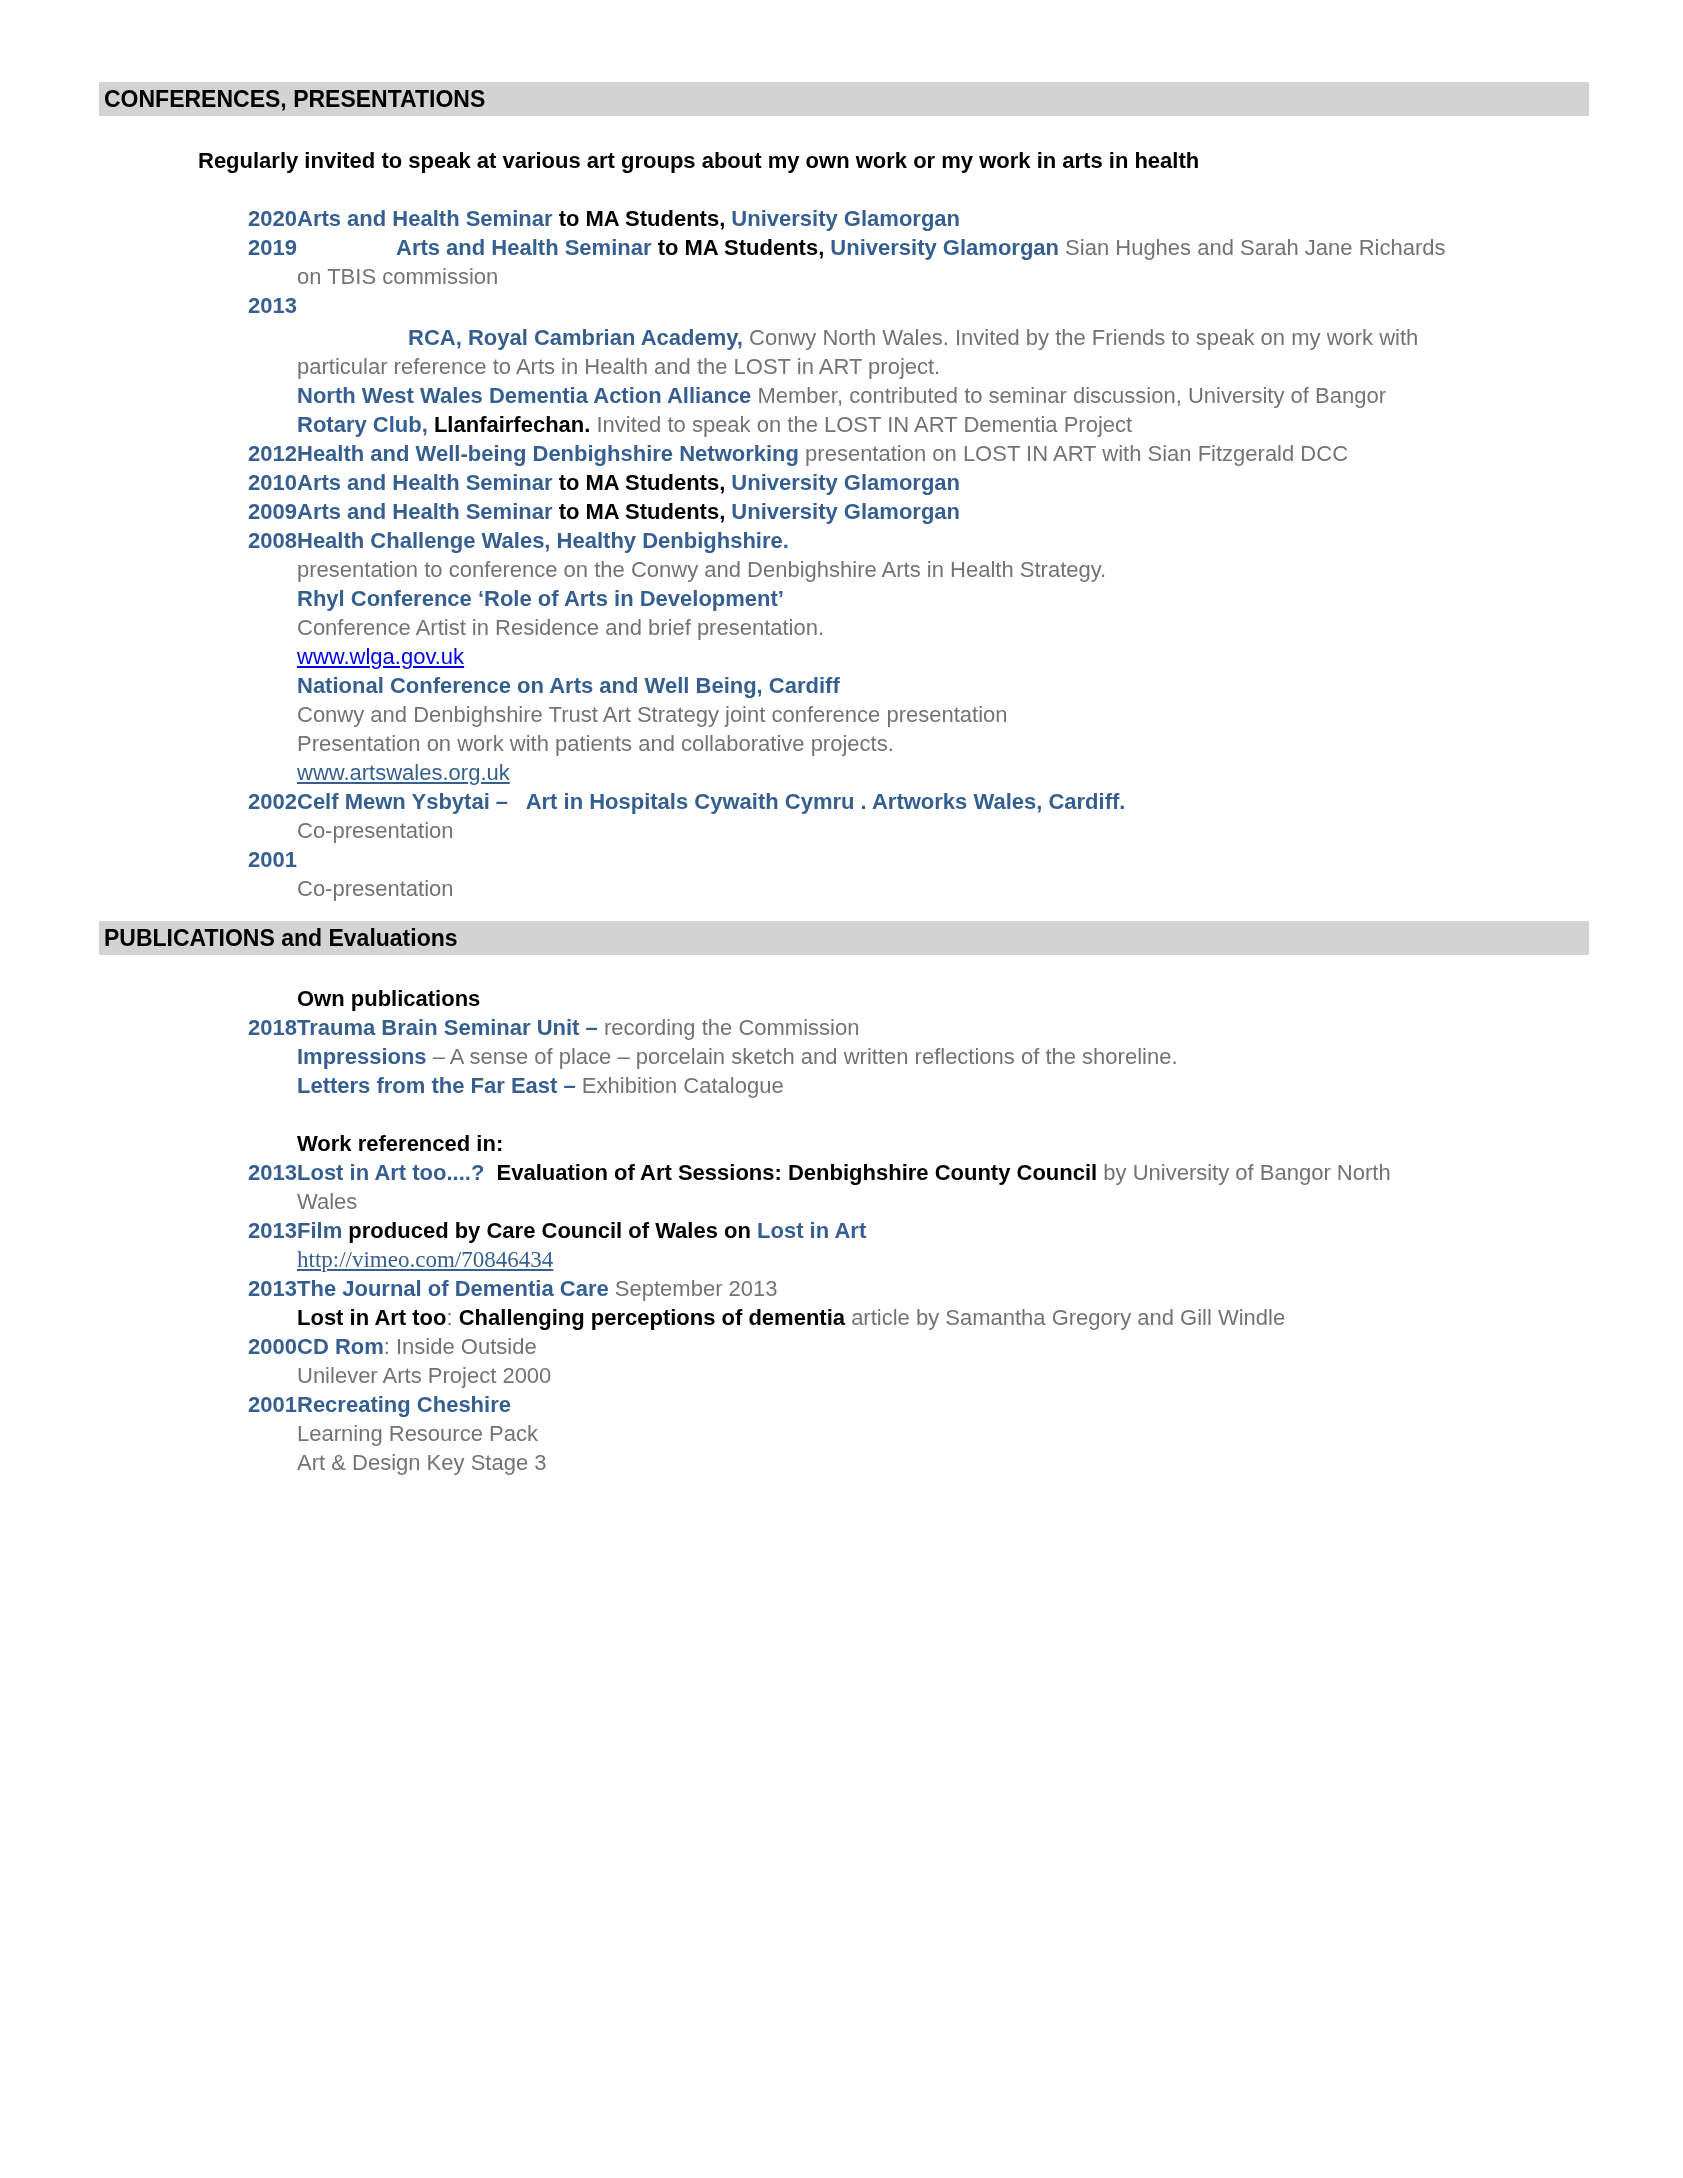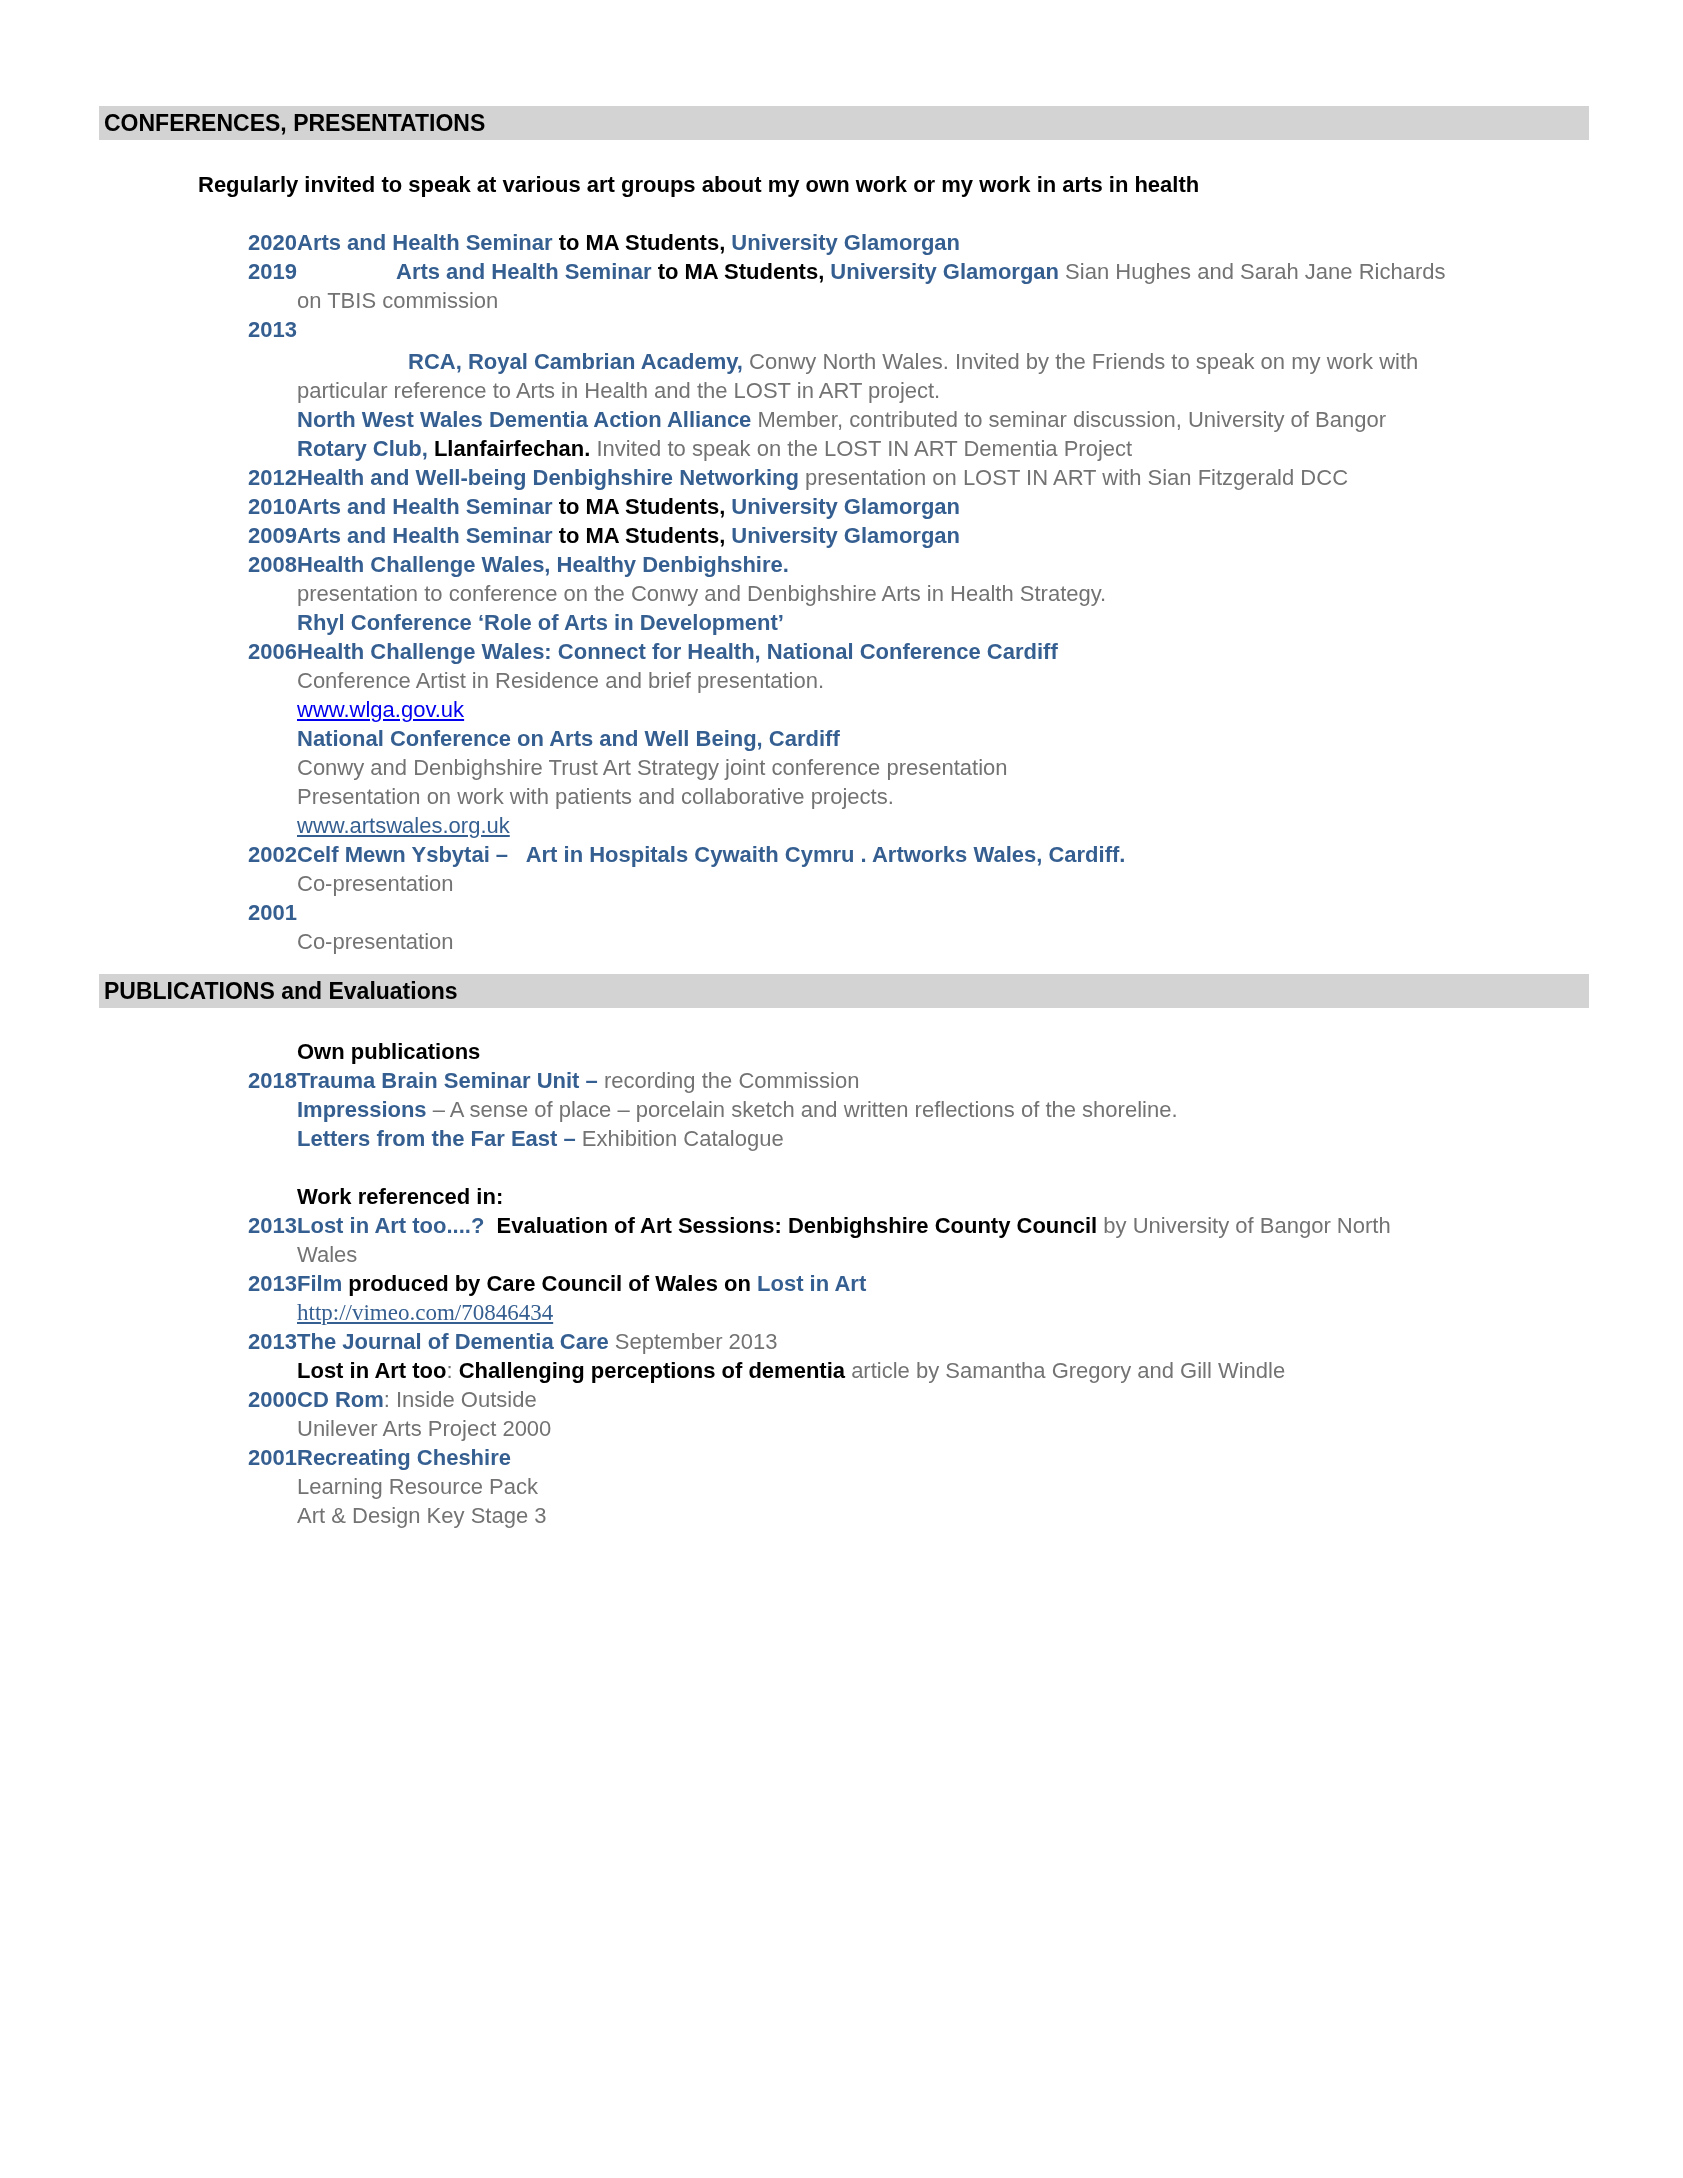--- a/index.html
+++ b/index.html
@@ -1,19 +1,19 @@
 <!DOCTYPE html>
 <html><head>
 <meta charset="utf-8">
 <style>
   html,body { margin:0; padding:0; background:#ffffff; }
   .page {
     position:relative; box-sizing:border-box;
     width:1683px; height:2178px;
-    padding:106px 94px 0 99px;
+    padding:82px 94px 0 99px;
     background:#ffffff;
     font-family:"Liberation Sans","DejaVu Sans",sans-serif;
     font-size:22px; line-height:29px; color:#000;
   }
   .section-bar {
     background:#d3d3d3; height:34px; line-height:34px;
     font-size:23px; padding-left:5px; white-space:nowrap; overflow:hidden;
   }
   .section-bar .bar-bold { font-weight:bold; color:#000; }
   .section-bar .bar-rest { font-weight:bold; color:#000; }
@@ -92,24 +92,20 @@
       </div>
       <div class="row">
         <div class="year-cell"></div>
         <div class="content-cell"><span class="seg-plain">presentation to conference on the Conwy and Denbighshire Arts in Health Strategy.</span></div>
       </div>
       <div class="row">
         <div class="year-cell"></div>
         <div class="content-cell"><span class="seg-accent">Rhyl Conference ‘Role of Arts in Development’</span></div>
       </div>
       <div class="row">
-        <div class="year-cell">2006</div>
-        <div class="content-cell"><span class="seg-accent">Health Challenge Wales: Connect for Health, National Conference Cardiff</span></div>
-      </div>
-      <div class="row">
         <div class="year-cell"></div>
         <div class="content-cell"><span class="seg-plain">Conference Artist in Residence and brief presentation.</span></div>
       </div>
       <div class="row">
         <div class="year-cell"></div>
         <div class="content-cell"><a class="seg-link">www.wlga.gov.uk</a></div>
       </div>
       <div class="row">
         <div class="year-cell"></div>
         <div class="content-cell"><span class="seg-accent">National Conference on Arts and Well Being, Cardiff</span></div>

